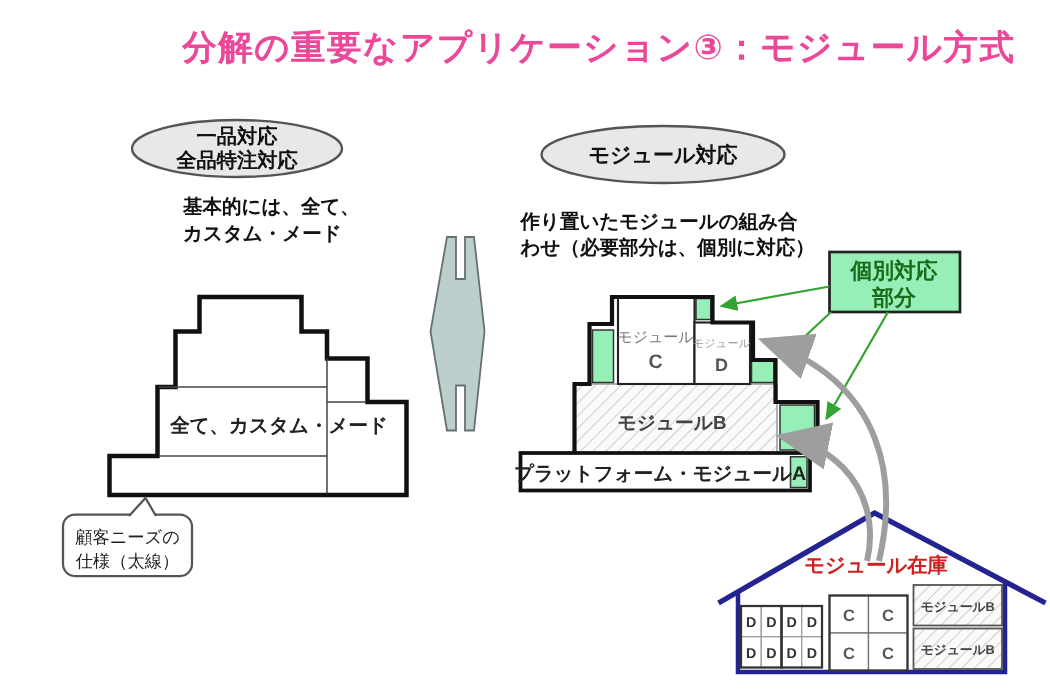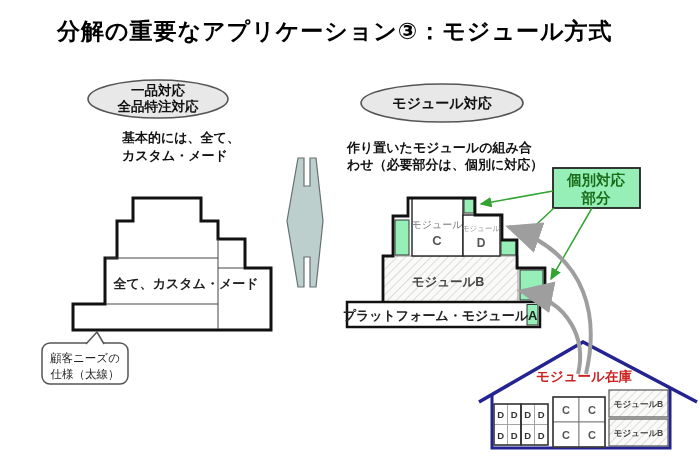--- a/index.html
+++ b/index.html
@@ -2,21 +2,21 @@
 <html><head>
 <meta charset="utf-8">
 <style>
   html,body{margin:0;padding:0;background:#fff;}
   .slide{
     position:relative;width:700px;height:460px;background:#ffffff;overflow:hidden;
     font-family:"Liberation Sans","DejaVu Sans",sans-serif;
   }
   .slide-title{
     position:absolute;left:57px;top:16px;width:620px;
-    font-size:23px;font-weight:bold;letter-spacing:1px;color:#000000;white-space:nowrap;
+    font-size:23px;font-weight:bold;letter-spacing:1px;color:#ec4899;white-space:nowrap;text-align:right;
   }
   svg text{font-family:"Liberation Sans","DejaVu Sans",sans-serif;}
   .diagram{position:absolute;left:0;top:0;}
 </style>
 </head>
 <body>
 
 <div class="slide">
   <div class="slide-title">分解の重要なアプリケーション③：モジュール方式</div>
 

